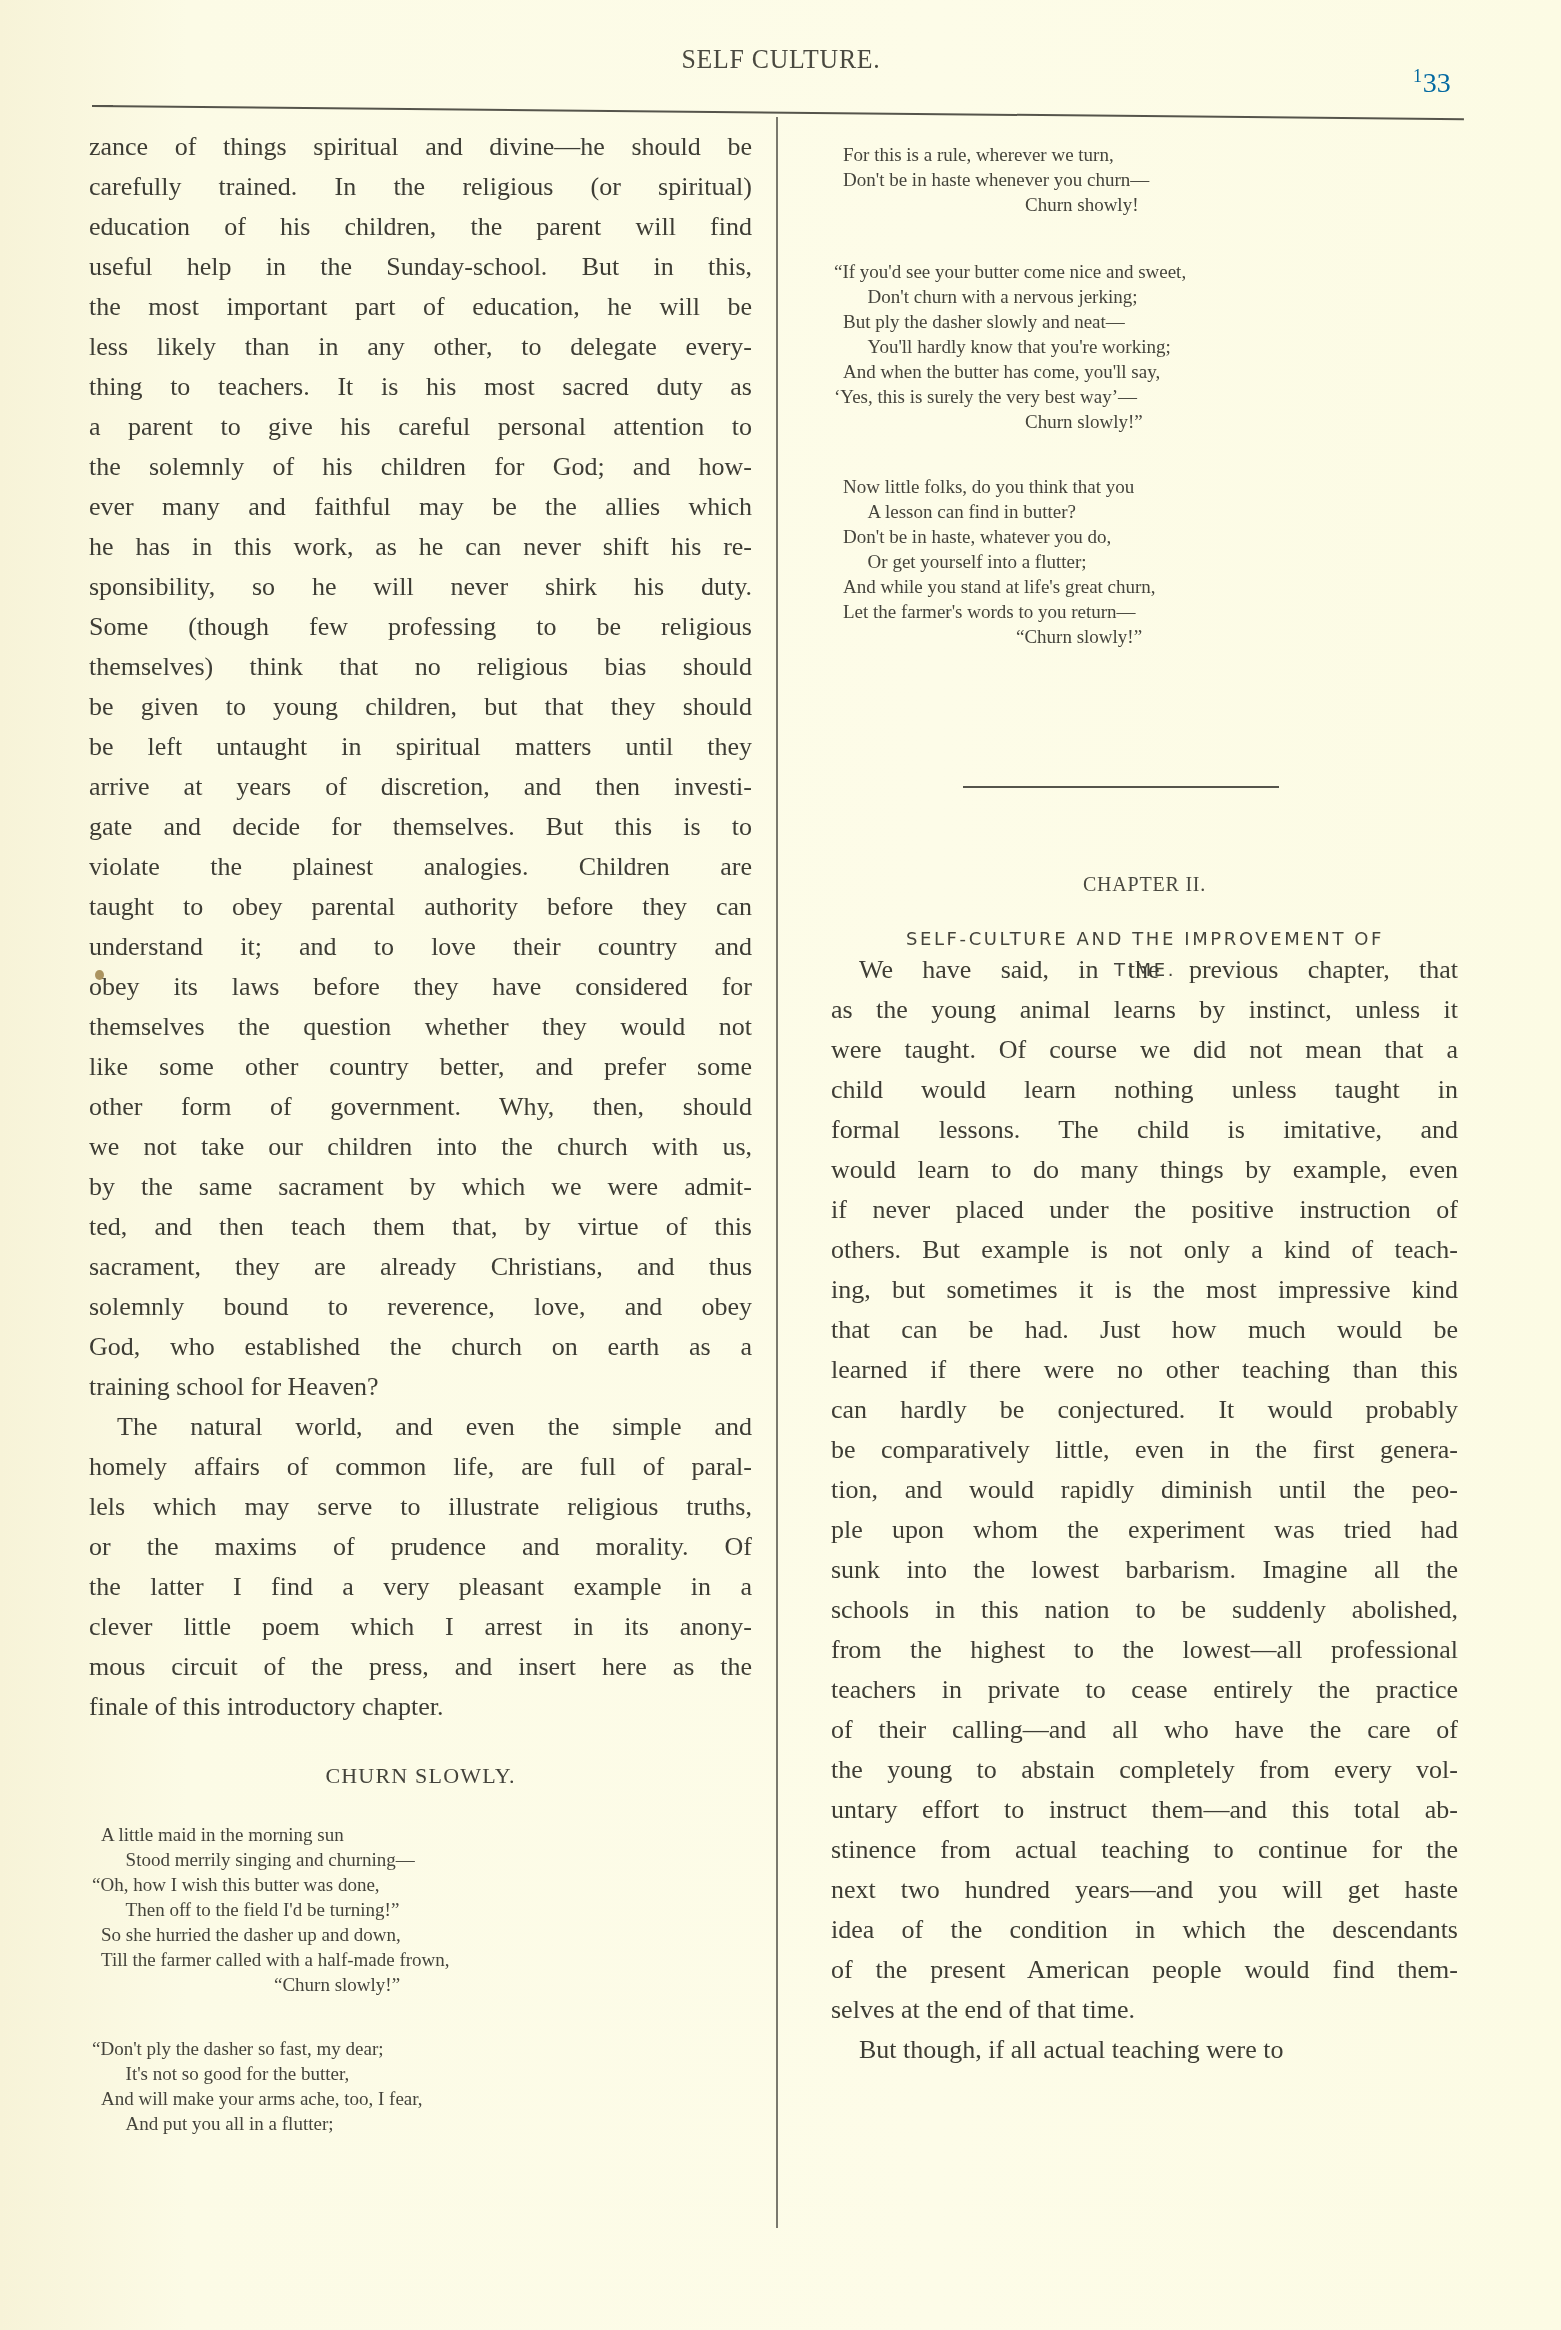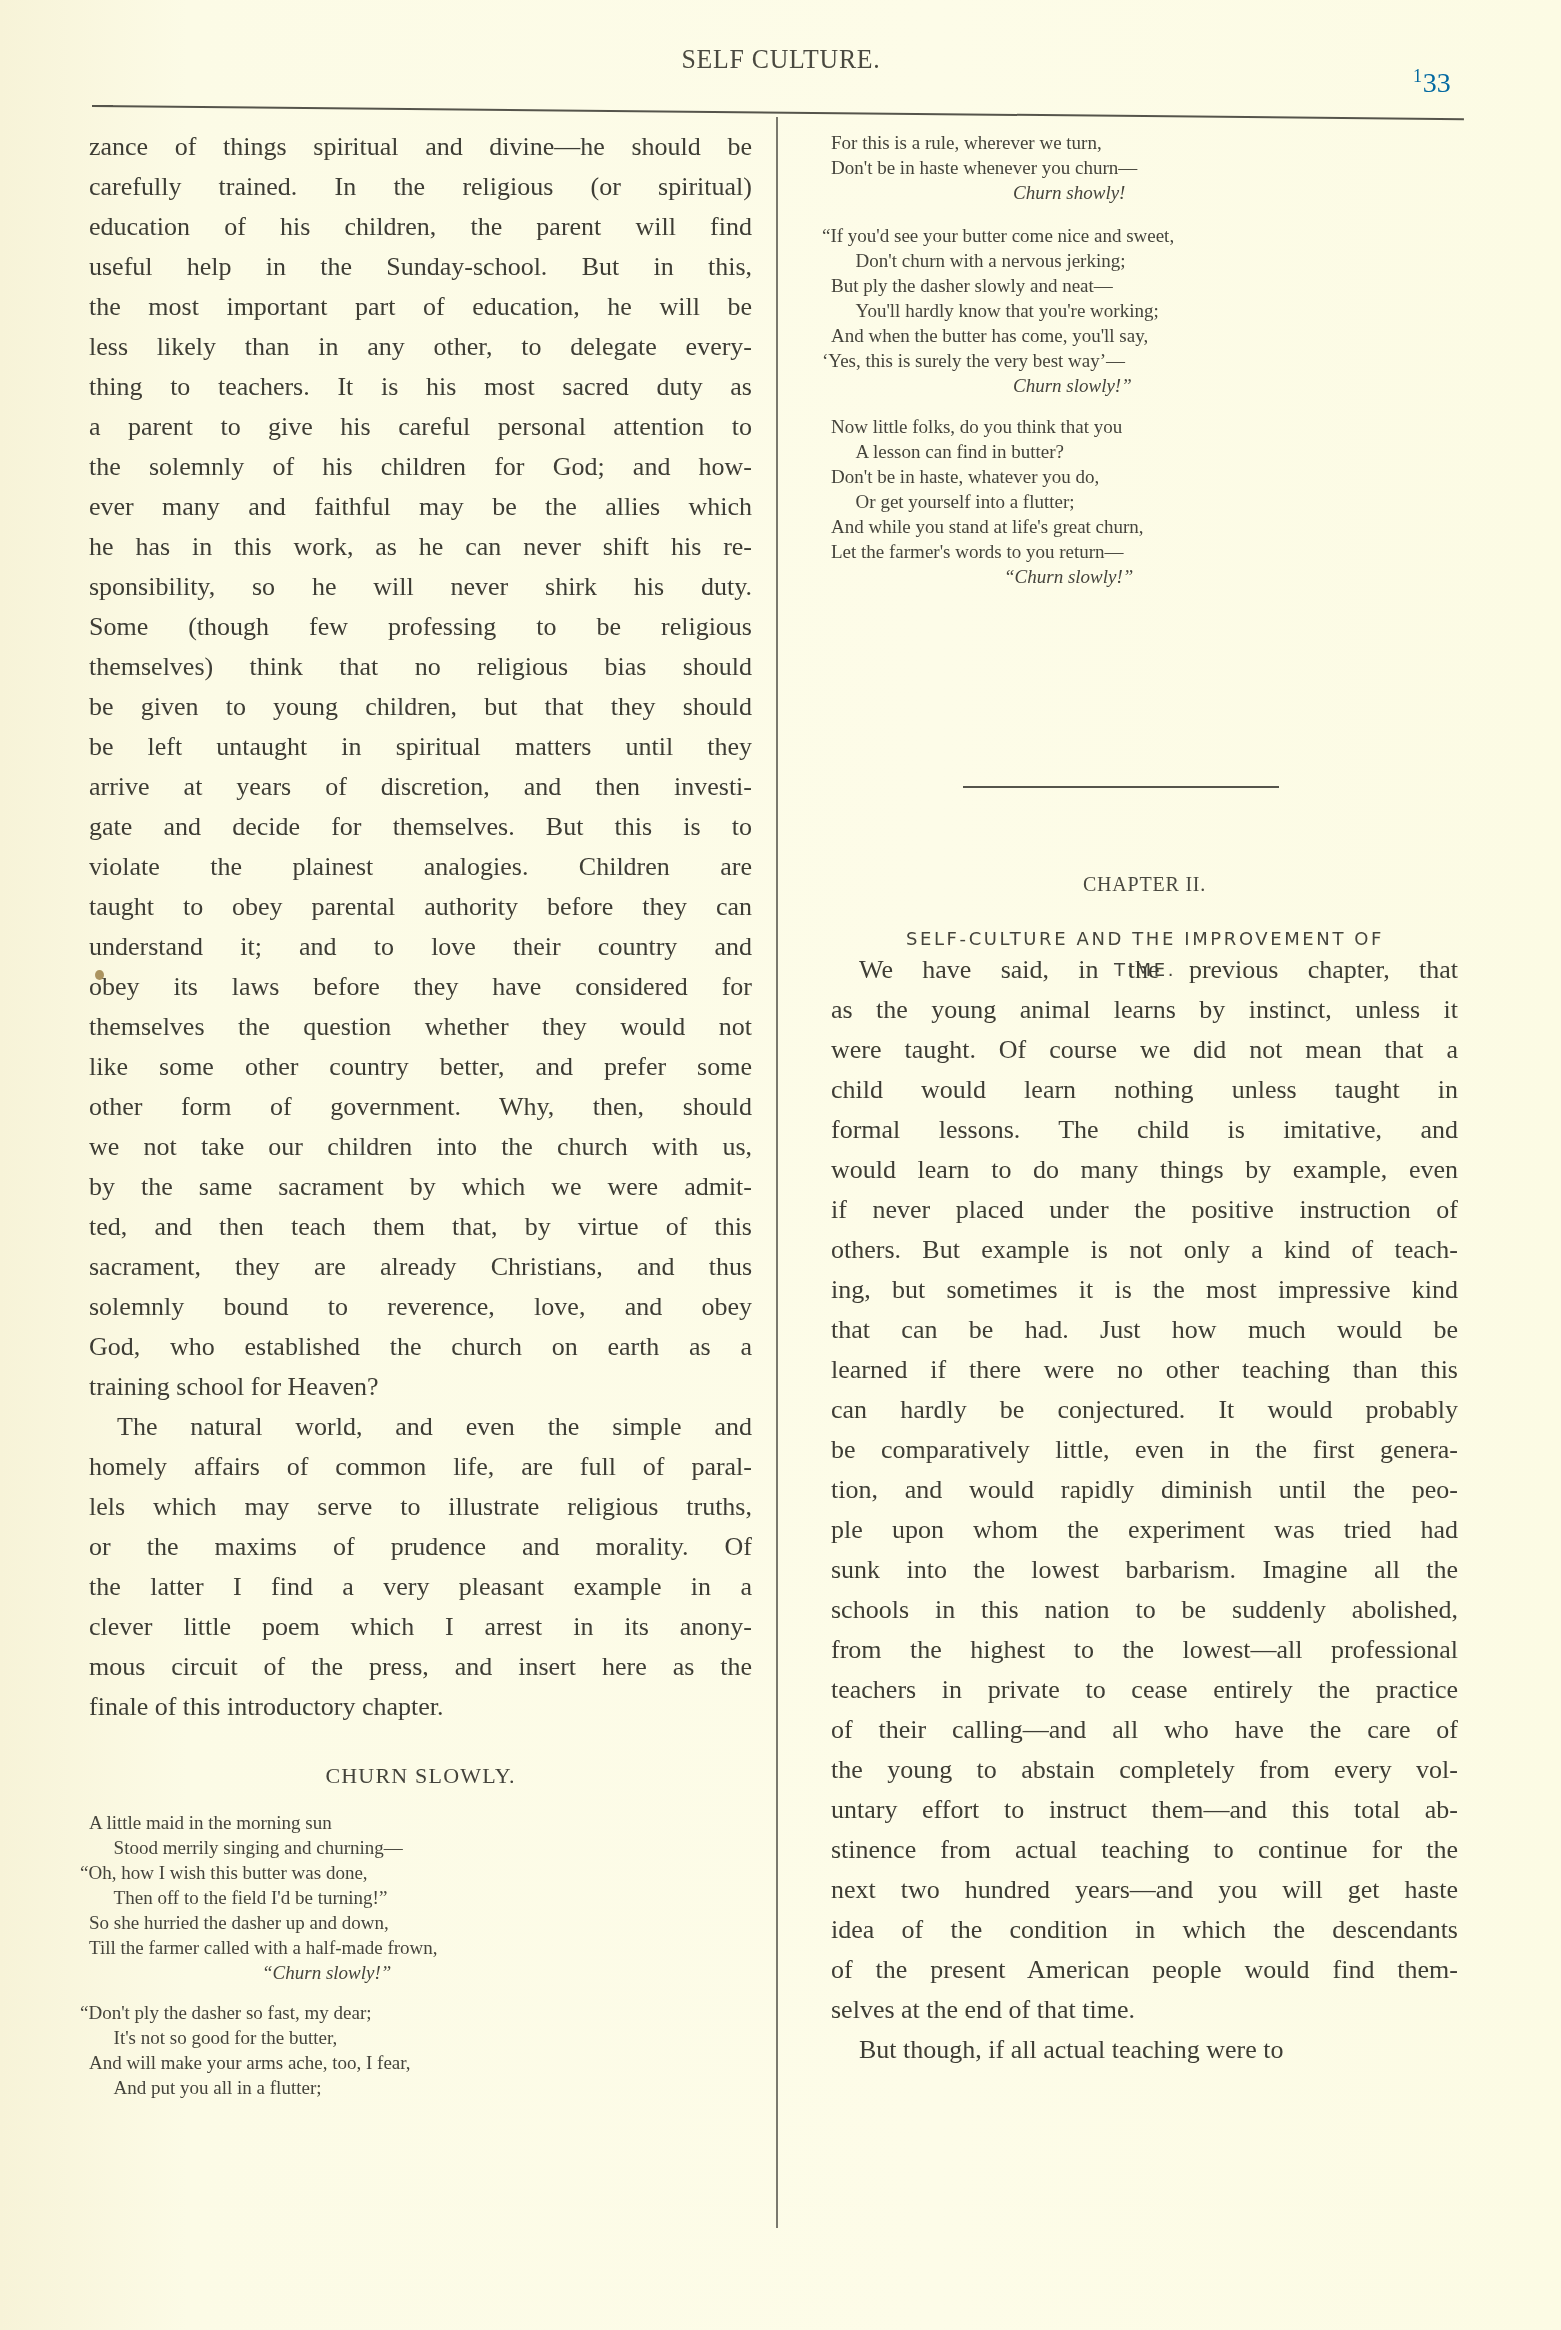--- a/index.html
+++ b/index.html
@@ -37,26 +37,26 @@
   .prose {
     font-size: 26px; line-height: 40px; text-align: justify; margin: 0;
     hyphens: none;
   }
   .prose .ln { display: block; text-align: justify; text-align-last: justify; white-space: nowrap; }
   .prose .ln.last { text-align-last: left; }
   .prose .ln.indent { text-indent: 28px; }
   .poem-title {
     text-align: center; font-size: 22px; letter-spacing: 1.2px; margin: 0; color: #45443c;
   }
-  .stanza { margin: 0; font-size: 19px; line-height: 25px; color: #45443c; }
+  .stanza { margin: 12px; font-size: 19px; line-height: 25px; color: #45443c; }
   .stanza .vl { display: block; white-space: nowrap; }
   .stanza .i0 { padding-left: 0; }
   .stanza .i1 { padding-left: 24.6px; }
   .stanza .q { margin-left: -9px; }
-  .stanza .refrain { padding-left: 182px; font-style: italic; }
+  .stanza .refrain { padding-left: 182px; }
   .section-rule {
     position: absolute; left: 963px; top: 786px; width: 316px; height: 1.6px; background: #55544b;
   }
   .chapter-title {
     position: absolute; left: 831px; width: 627px; top: 873px; text-align: center;
     font-size: 20px; letter-spacing: 0.8px; color: #4a4940;
   }
   .chapter-subtitle {
     position: absolute; left: 821px; width: 648px; top: 923px; text-align: center;
     font-family: "DejaVu Sans", "Liberation Sans", sans-serif;

